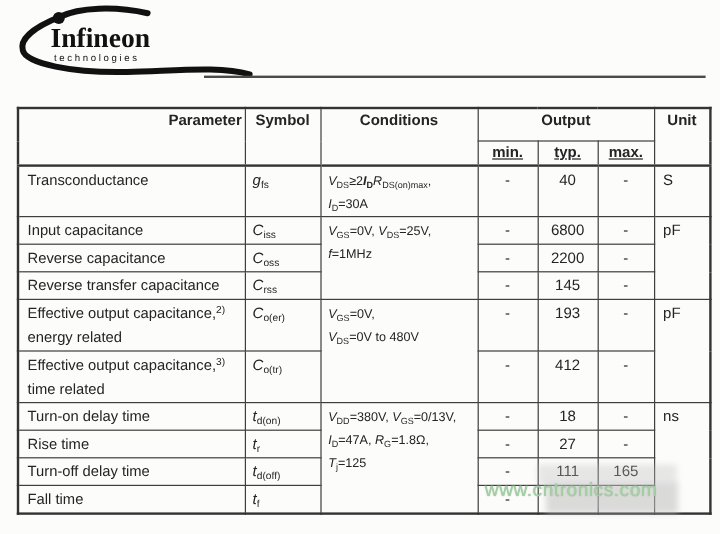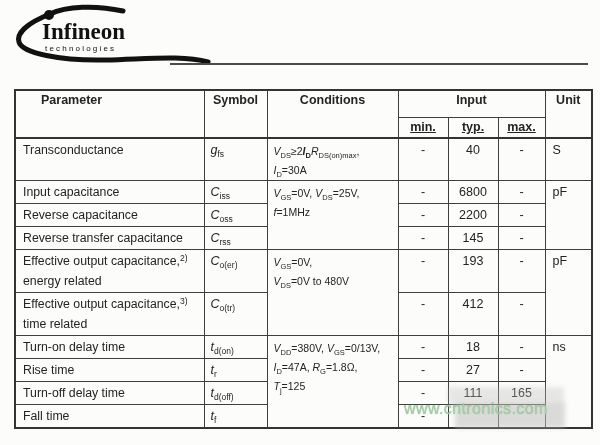--- a/index.html
+++ b/index.html
@@ -17,21 +17,21 @@
   .section-heading{position:absolute;left:22px;top:69px;font-size:13px;}
   .section-heading b{font-size:13px;}
 
   
   table.ec{position:absolute;left:14px;top:89px;width:577px;border-collapse:collapse;
     table-layout:fixed;border:2px solid #333;}
   th,td{border:1.5px solid #3e3e3e;vertical-align:top;overflow:hidden;}
   thead th{font-size:12.5px;font-weight:bold;text-align:center;padding:2px 2px 0 2px;}
   thead tr.hrow1 th{height:24px;}
   thead tr.hrow2 th{height:17px;text-decoration:underline;}
-  th.h-param{text-align:left;padding-left:25px;}
+  th.h-param{text-align:right;padding-left:25px;}
   th.hspan{border-bottom:2.5px solid #333;}
   thead tr.hrow2 th{border-bottom:2.5px solid #333;}
   td.param{font-size:12.3px;line-height:20px;padding:1px 2px 1px 7px;}
   td.sym{font-size:12.5px;line-height:20px;padding:1px 2px 1px 6px;}
   td.cond{font-size:10.5px;line-height:19px;padding:3px 2px 0 6px;margin-left:32px;}
   td.val{font-size:12.5px;line-height:20px;text-align:center;padding:1px 0;}
   td.unit{font-size:12.5px;line-height:20px;padding:1px 0 0 7px;}
   i{font-style:italic;}
   sub{font-size:8.5px;vertical-align:-2.5px;line-height:0;}
   sup{font-size:8.5px;vertical-align:4px;line-height:0;}
@@ -66,21 +66,21 @@
       <col style="width:50px">
         <col style="width:50px">
         <col style="width:47px">
         <col style="width:47px">
     </colgroup>
     <thead>
       <tr class="hrow1">
         <th class="h-param hspan" rowspan="2">Parameter</th>
         <th class="hspan" rowspan="2">Symbol</th>
         <th class="hspan" rowspan="2">Conditions</th>
-        <th colspan="3">Input</th>
+        <th colspan="3">Output</th>
         <th class="hspan" rowspan="2">Unit</th>
       </tr>
       <tr class="hrow2">
         <th>min.</th>
         <th>typ.</th>
         <th>max.</th>
       </tr>
     </thead>
     <tbody>
         <tr>

